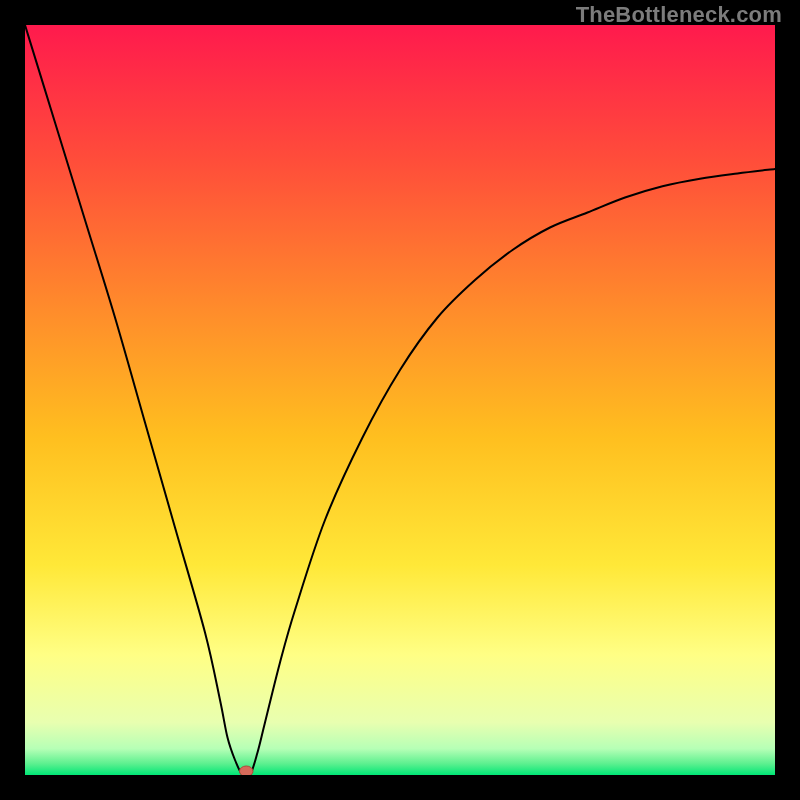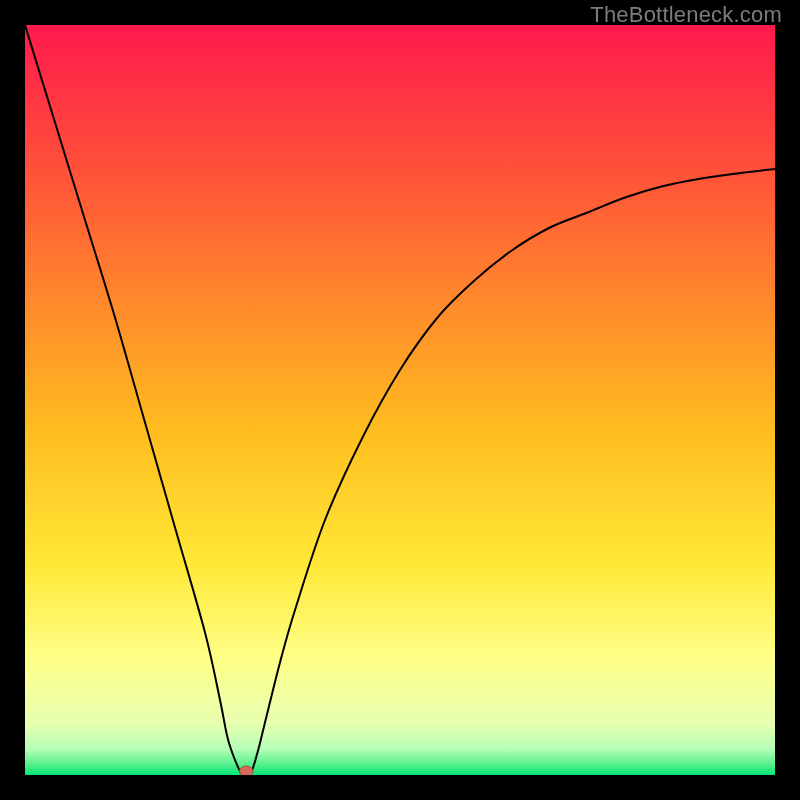--- a/index.html
+++ b/index.html
@@ -1,17 +1,17 @@
 <!DOCTYPE html>
 <html><head>
 <meta charset="utf-8">
 <style>
   html,body{margin:0;padding:0;width:800px;height:800px;overflow:hidden;background:#000;font-family:Arial,Helvetica,sans-serif}
   .page{position:relative;width:800px;height:800px;background:#000}
-  .attribution{position:absolute;top:2px;right:18px;color:#7c7c7c;font-size:22px;font-weight:400;letter-spacing:0.2px}
+  .attribution{position:absolute;top:2px;right:18px;color:#7c7c7c;font-size:22px;font-weight:700;letter-spacing:0.2px}
   .plot-wrap{position:absolute;left:25px;top:25px;width:750px;height:750px;background:#000}
   .plot{display:block;width:750px;height:750px}
 </style>
 </head>
 <body>
 <div class="page">
   <div class="attribution">TheBottleneck.com</div>
   <div class="plot-wrap">
     <svg class="plot" id="plot" viewBox="0 0 750 750" preserveAspectRatio="none">
         <defs>

